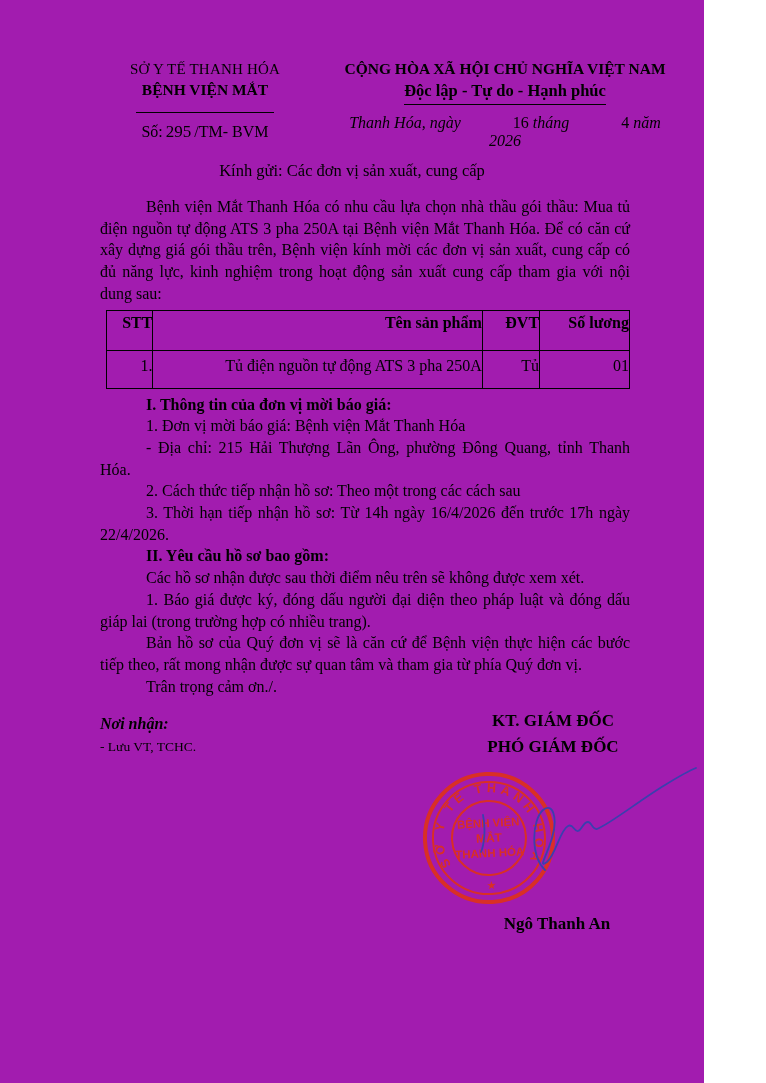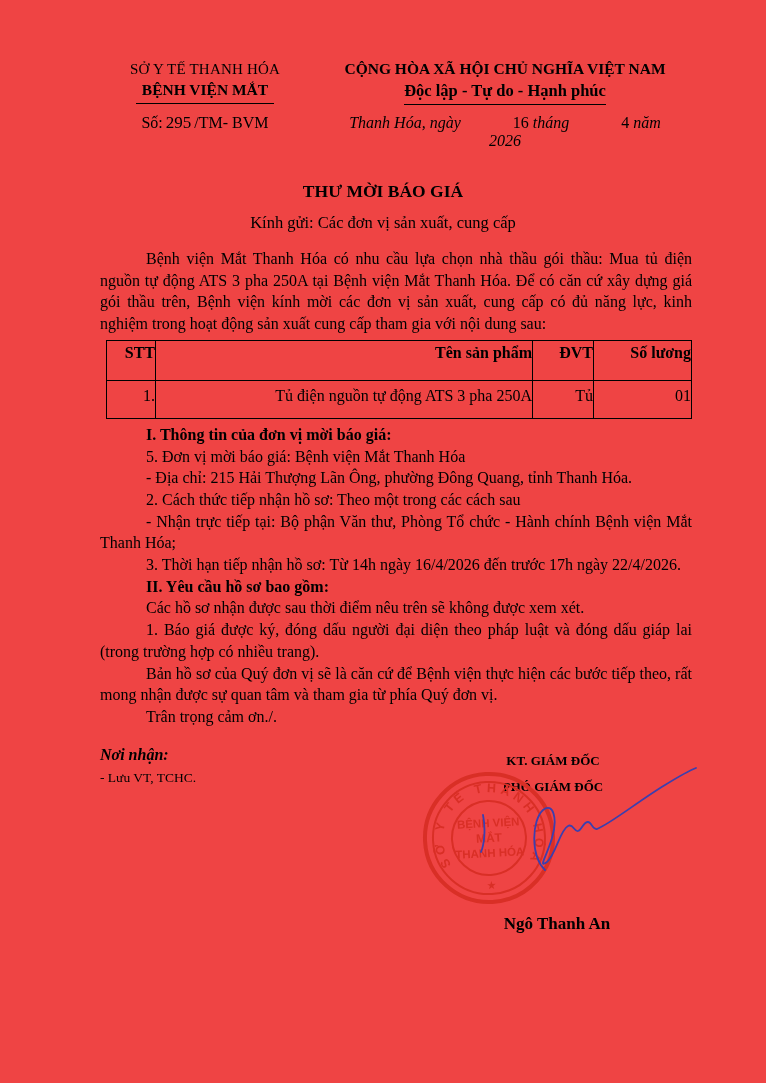--- a/index.html
+++ b/index.html
@@ -1,26 +1,26 @@
 <!DOCTYPE html>
 <html><head>
 <meta charset="utf-8">
 <style>
   html,body { margin:0; padding:0; background:#ffffff; }
   .page {
-    position:relative; width:766px; height:1083px; background:#ef4444;
+    position:relative; width:704px; height:1083px; background:#a21caf;
     font-family:"Liberation Serif", serif; color:#000; overflow:hidden;
   }
   
   .header { display:flex; padding-top:58px; }
   .h-left  { width:260px; margin-left:75px; text-align:center; }
   .h-right { width:340px; text-align:center; }
   .dept    { font-size:15px; line-height:22px; letter-spacing:.2px; }
   .org     { display:inline-block; font-size:15.5px; font-weight:bold; line-height:20px;
-             border-bottom:1.4px solid #000; padding:0 6px 3px 6px; }
+             border-bottom:1.4px solid #000; padding:0 6px 12px 6px; }
   .doc-no  { font-size:16px; margin-top:9px; }
   .doc-no .num { font-size:17px; padding:0 3px; }
   .national{ font-size:15.5px; font-weight:bold; line-height:22px; }
   .motto   { display:inline-block; font-size:16.5px; font-weight:bold; line-height:22px;
              border-bottom:1.6px solid #000; padding-bottom:2px; }
   .dateline{ font-size:16px; font-style:italic; margin-top:9px; }
   .dateline .fill { font-style:normal; padding:0 4px;margin-left:48px; }
   
   .title   { text-align:center; font-weight:bold; font-size:17.5px; margin-top:31px; }
   .salute  { text-align:center; font-size:16.5px; margin-top:11px; }
@@ -36,22 +36,22 @@
     font-size:16px; padding:0; overflow:hidden;
   }
   table.products th { font-weight:bold; height:36px; padding-top:3px; }
   table.products td { height:31px; padding-top:6px; }
   .col-stt{width:49px;} .col-name{width:377px;} .col-dvt{width:61px;} .col-qty{width:98px;}
   .first-lines { margin-top:5px; }
   
   .recipients { margin-top:16px; }
   .recip-label { font-size:16px; font-weight:bold; font-style:italic; text-indent:0; line-height:22px; }
   .recip-item  { font-size:13.5px; line-height:23px; text-indent:0; margin:0; text-align:left; }
-  .signer-titles { position:absolute; left:433px; top:748px; width:240px; text-align:center;
-                   font-weight:bold; font-size:13px; line-height:26px; }
+  .signer-titles { position:absolute; left:433px; top:708px; width:240px; text-align:center;
+                   font-weight:bold; font-size:17px; line-height:26px; }
   .signer-name { position:absolute; left:467px; top:914px; width:180px; text-align:center;
                  font-weight:bold; font-size:17px; }
   .stamp-svg { position:absolute; left:419px; top:768px; transform:rotate(-3deg); }
   .sig-svg   { position:absolute; left:460px; top:750px; }
 </style>
 </head>
 <body>
 
 <div class="page">
 
@@ -61,21 +61,20 @@
       <div><span class="org">BỆNH VIỆN MẮT</span></div>
       <div class="doc-no"><span>Số:</span><span class="num">295</span><span>/TM- BVM</span></div>
     </div>
     <div class="h-right">
       <div class="national">CỘNG HÒA XÃ HỘI CHỦ NGHĨA VIỆT NAM</div>
       <div><span class="motto">Độc lập - Tự do - Hạnh phúc</span></div>
       <div class="dateline"><span>Thanh Hóa, ngày</span><span class="fill">16</span><span>tháng</span><span class="fill">4</span><span>năm 2026</span></div>
     </div>
   </div>
 
-  <div class="title">THƯ MỜI BÁO GIÁ</div>
   <div class="salute">Kính gửi: Các đơn vị sản xuất, cung cấp</div>
 
   <div class="content">
     <p class="para">Bệnh viện Mắt Thanh Hóa có nhu cầu lựa chọn nhà thầu gói thầu: Mua tủ điện nguồn tự động ATS 3 pha 250A tại Bệnh viện Mắt Thanh Hóa. Để có căn cứ xây dựng giá gói thầu trên, Bệnh viện kính mời các đơn vị sản xuất, cung cấp có đủ năng lực, kinh nghiệm trong hoạt động sản xuất cung cấp tham gia với nội dung sau:</p>
 
     <table class="products">
       <colgroup>
           <col class="col-stt">
           <col class="col-name">
           <col class="col-dvt">
@@ -92,24 +91,23 @@
         <td>1.</td>
         <td>Tủ điện nguồn tự động ATS 3 pha 250A</td>
         <td>Tủ</td>
         <td>01</td>
       </tr>
     </tbody>
       </table>
 
     <div class="first-lines">
       <p class="line bold">I. Thông tin của đơn vị mời báo giá:</p>
-      <p class="line">5. Đơn vị mời báo giá: Bệnh viện Mắt Thanh Hóa</p>
+      <p class="line">1. Đơn vị mời báo giá: Bệnh viện Mắt Thanh Hóa</p>
       <p class="line">- Địa chỉ: 215 Hải Thượng Lãn Ông, phường Đông Quang, tỉnh Thanh Hóa.</p>
       <p class="line">2. Cách thức tiếp nhận hồ sơ: Theo một trong các cách sau</p>
-      <p class="line">- Nhận trực tiếp tại: Bộ phận Văn thư, Phòng Tổ chức - Hành chính Bệnh viện Mắt Thanh Hóa;</p>
       <p class="line">3. Thời hạn tiếp nhận hồ sơ: Từ 14h ngày 16/4/2026 đến trước 17h ngày 22/4/2026.</p>
       <p class="line bold">II. Yêu cầu hồ sơ bao gồm:</p>
       <p class="line">Các hồ sơ nhận được sau thời điểm nêu trên sẽ không được xem xét.</p>
       <p class="line">1. Báo giá được ký, đóng dấu người đại diện theo pháp luật và đóng dấu giáp lai (trong trường hợp có nhiều trang).</p>
       <p class="line">Bản hồ sơ của Quý đơn vị sẽ là căn cứ để Bệnh viện thực hiện các bước tiếp theo, rất mong nhận được sự quan tâm và tham gia từ phía Quý đơn vị.</p>
       <p class="line">Trân trọng cảm ơn./.</p>
     </div>
 
     <div class="recipients">
       <p class="line recip-label">Nơi nhận:</p>

